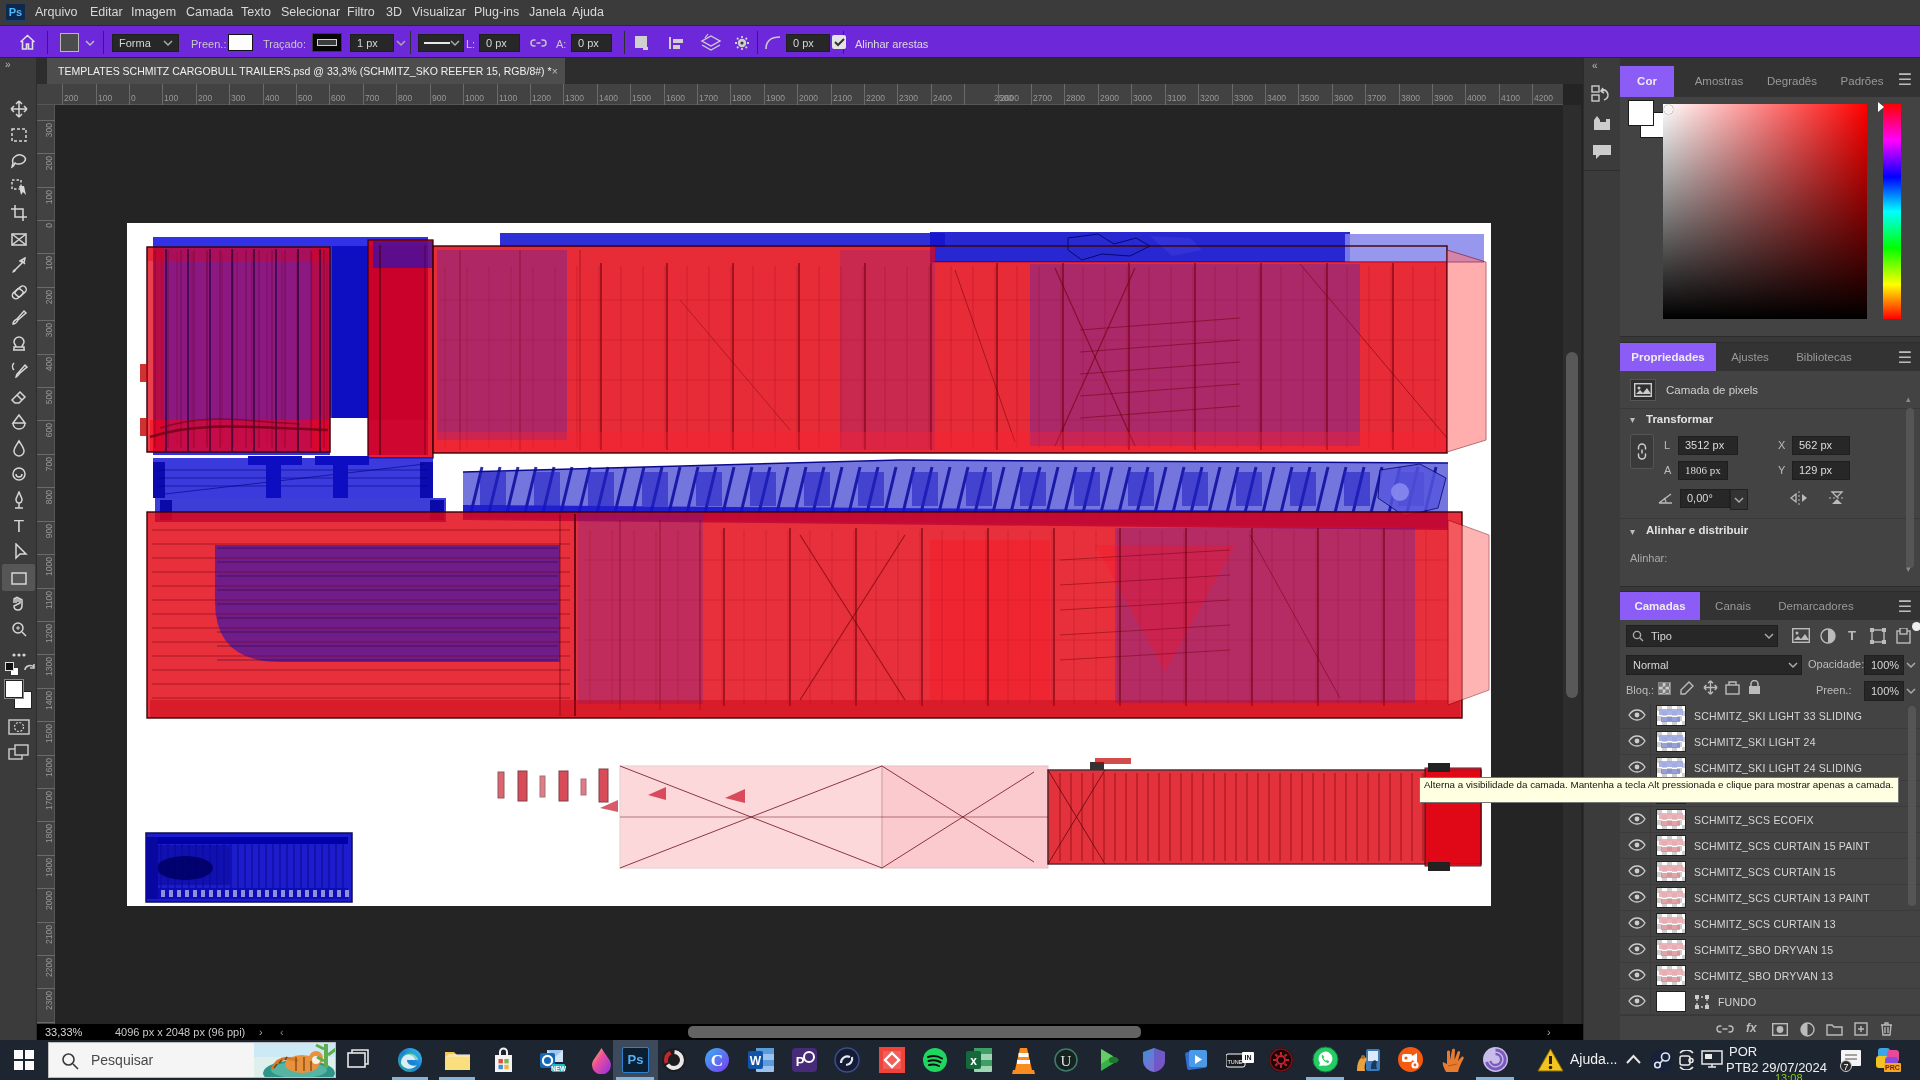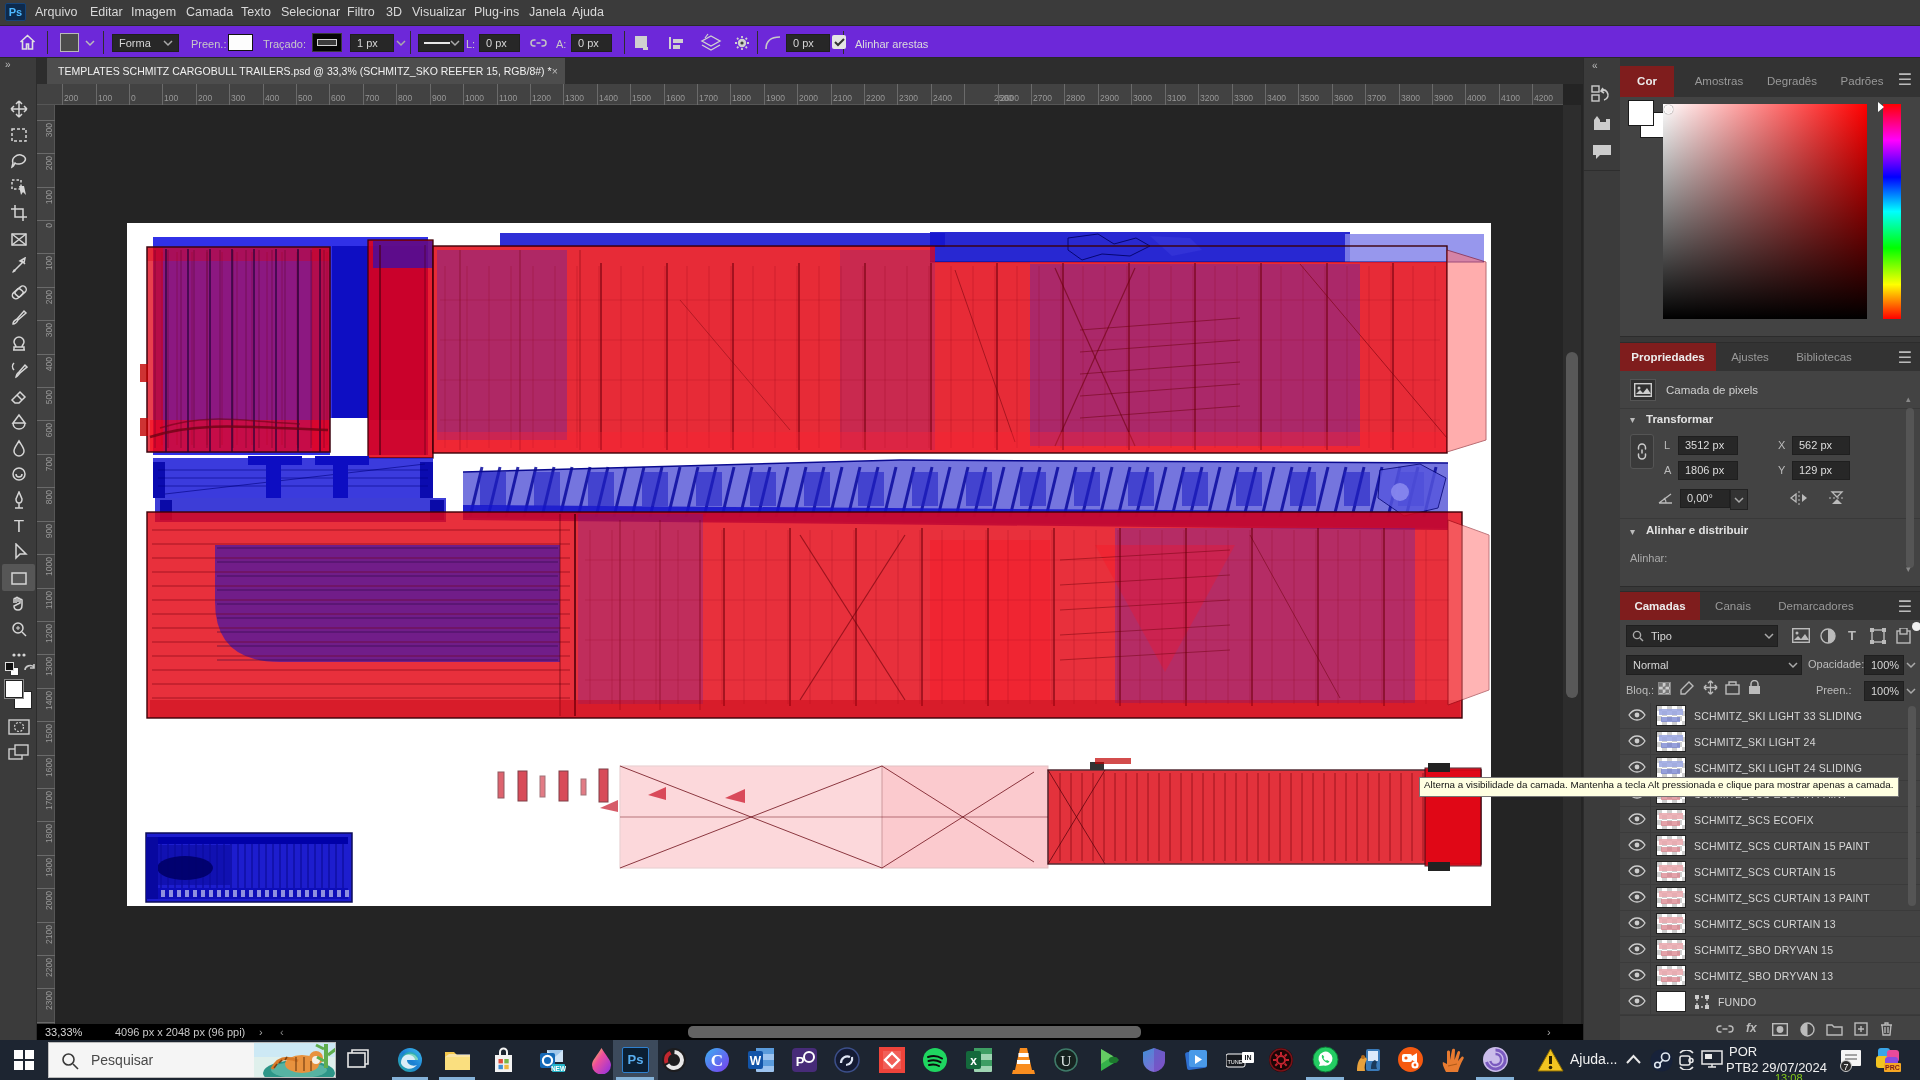--- a/index.html
+++ b/index.html
@@ -21,28 +21,28 @@
 #pasteboard{left:55px;top:105px;width:1508px;height:919px;background:#242424;}
 #canvas{left:127px;top:223px;width:1364px;height:683px;background:#ffffff;}
 #vscroll{left:1563px;top:105px;width:18px;height:919px;background:#2d2d2d;}
 #vthumb{position:absolute;left:3px;top:247px;width:12px;height:346px;background:#585858;border-radius:6px;}
 #statusbar{left:37px;top:1024px;width:1546px;height:16px;background:#000000;color:#d8d8d8;font-size:11px;}
 #hthumb{position:absolute;left:651px;top:2px;width:453px;height:12px;background:#636363;border-radius:5px;}
 #dockstrip{left:1583px;top:58px;width:37px;height:982px;background:#3b3b3b;border-left:1px solid #2b2b2b;}
 #rightpanel{left:1620px;top:58px;width:300px;height:982px;background:#434343;}
 .ptabrow{position:absolute;left:0;width:300px;background:#333333;}
 .ptab{position:absolute;color:#999;font-size:11.5px;}
-.ptab.act{color:#ededed;background:#7f1d1d;}
+.ptab.act{color:#ededed;background:#8b5cf6;}
 .ham{position:absolute;color:#bbb;right:8px;}
 .lrow{position:absolute;left:0;width:300px;height:26px;border-bottom:1px solid #3b3b3b;}
 .lname{position:absolute;left:74px;top:7px;font-size:10.5px;color:#d6d6d6;letter-spacing:.2px;}
 .thumb{position:absolute;left:36px;top:2px;width:30px;height:21px;border:1px solid #222;
  background:conic-gradient(#fff 0 25%,#cfcfcf 0 50%,#fff 0 75%,#cfcfcf 0) 0 0/10px 10px;}
 .eye{position:absolute;left:8px;top:6px;}
-#tooltip{left:1419px;top:777px;width:480px;height:20px;background:#ffffe1;border:1px solid #767676;color:#111;font-size:9.8px;line-height:14px;padding-left:4px;z-index:50;white-space:nowrap;overflow:hidden;}
+#tooltip{left:1419px;top:777px;width:480px;height:26px;background:#ffffe1;border:1px solid #767676;color:#111;font-size:9.8px;line-height:14px;padding-left:4px;z-index:50;white-space:nowrap;overflow:hidden;}
 #taskbar{left:0;top:1040px;width:1920px;height:40px;background:#1d2531;z-index:60;}
 svg{display:block}
 </style></head><body>
 
 <div class="abs" id="menubar">
 <div class="abs" style="left:5px;top:3px;width:21px;height:18px;background:#0d2a4d;border:1px solid #15447a;border-radius:2px;color:#4db8ff;font-size:11px;font-weight:bold;text-align:center;line-height:17px;">Ps</div>
 <span class="mi" style="left:35px;">Arquivo</span>
 <span class="mi" style="left:90px;">Editar</span>
 <span class="mi" style="left:131px;">Imagem</span>
 <span class="mi" style="left:186px;">Camada</span>
@@ -883,21 +883,21 @@
 <span class="abs" style="left:26px;top:355px;font-size:11.5px;font-weight:bold;color:#e2e2e2;">Transformar</span>
 <div class="abs" style="left:10px;top:376px;width:24px;height:35px;background:#3a3a3a;border:1px solid #555;border-radius:3px;"></div>
 <svg class="abs" style="left:15px;top:384px" width="14" height="19" viewBox="0 0 14 19">
       <path d="M7 8v3M7 2a3.5 3.5 0 013.5 3.5V7M7 2a3.5 3.5 0 00-3.5 3.5V7M7 17a3.5 3.5 0 003.5-3.5V12M7 17a3.5 3.5 0 01-3.5-3.5V12" stroke="#ccc" stroke-width="1.5" fill="none" stroke-linecap="round"></path>
     </svg>
 <span class="abs" style="left:44px;top:381px;color:#bbb;font-size:11px;">L</span>
 <div class="field" style="left:58px;top:378px;width:60px;height:19px;line-height:17px;color:#ddd;">3512 px</div>
 <span class="abs" style="left:158px;top:381px;color:#bbb;font-size:11px;">X</span>
 <div class="field" style="left:172px;top:378px;width:58px;height:19px;line-height:17px;color:#ddd;">562 px</div>
 <span class="abs" style="left:44px;top:406px;color:#bbb;font-size:11px;">A</span>
-<div class="field" style="left:58px;top:403px;width:60px;height:19px;line-height:17px;color:#ddd;">1806 px</div>
+<div class="field" style="left:58px;top:403px;width:50px;height:19px;line-height:17px;color:#ddd;font-family:Liberation Serif, serif;">1806 px</div>
 <span class="abs" style="left:158px;top:406px;color:#bbb;font-size:11px;">Y</span>
 <div class="field" style="left:172px;top:403px;width:58px;height:19px;line-height:17px;color:#ddd;">129 px</div>
 <svg class="abs" style="left:38px;top:434px" width="16" height="12">
       <path d="M1 11 13 2M1 11h13M8 11a7 7 0 00-2-5" stroke="#bbb" stroke-width="1.3" fill="none"></path>
     </svg>
 <div class="field" style="left:60px;top:431px;width:50px;height:19px;line-height:17px;color:#ddd;">0,00°</div>
 <div class="abs" style="left:110px;top:431px;width:18px;height:21px;background:#333;border:1px solid #222;"></div>
 <svg class="abs" style="left:114px;top:439px" width="10" height="7">
       <path d="M1 1 5 5 9 1" stroke="#aaa" stroke-width="1.5" fill="none"></path>
     </svg>

